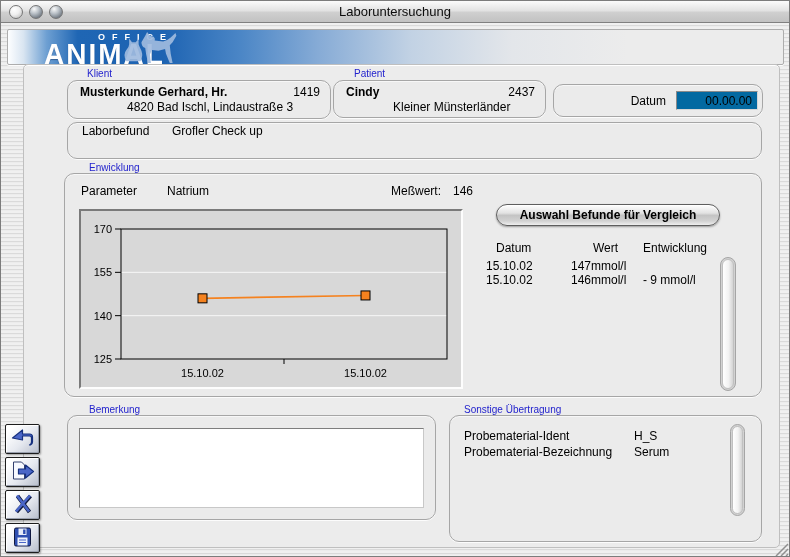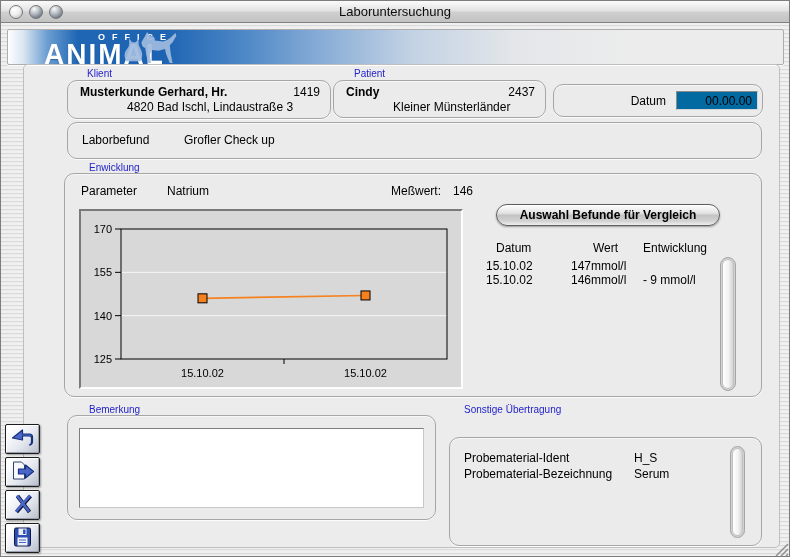--- a/index.html
+++ b/index.html
@@ -55,21 +55,21 @@
   .num{position:absolute;right:10px;top:4px;font-size:12px;}
   
   .datum-box{display:flex;align-items:center;justify-content:flex-end;gap:10px;padding-right:4px;}
   .datum-label{font-size:12px;}
   .sunken{
     width:82px;height:19px;background:#0369a1;font-size:12px;text-align:right;
     border:1px solid;border-color:#8a8a8a #d6d6d6 #d6d6d6 #8a8a8a;
     padding:0 5px 0 0;font-family:"Liberation Sans",sans-serif;
   }
   
-  .lb-row{display:flex;padding:10px 0 0 14px;font-size:12px;gap:12px;}
+  .lb-row{display:flex;padding:1px 0 0 14px;font-size:12px;}
   .lb-row .lbl{width:90px;}
   
   .ptext{position:absolute;font-size:12px;white-space:nowrap;}
   .chart-frame{
     position:absolute;left:78px;top:208px;width:384px;height:180px;
     background:#d8d8d8;border:2px solid;border-color:#7a7a7a #fdfdfd #fdfdfd #7a7a7a;
   }
   .aqua-btn{
     position:absolute;left:495px;top:203px;width:224px;height:22px;
     border-radius:11px;border:1px solid #5e5e5e;
@@ -212,21 +212,21 @@
     <div class="vscroll" style="left:719px;top:234px;width:16px;height:134px">
       <div class="vthumb"></div>
     </div>
 
     <div class="flabel" style="left:80px;top:381px">Bemerkung</div>
     <div class="gbox" style="left:66px;top:392px;width:369px;height:105px">
       <textarea class="remark-area" style=""></textarea>
     </div>
 
     <div class="flabel" style="left:455px;top:381px">Sonstige Übertragung</div>
-    <div class="gbox" style="left:448px;top:414px;width:313px;height:109px">
+    <div class="gbox" style="left:448px;top:392px;width:313px;height:127px">
       <div class="trows" id="transfer-rows">
           <div class="trow">
             <span>Probematerial-Ident</span>
             <span>H_S</span>
           </div>
           <div class="trow">
             <span>Probematerial-Bezeichnung</span>
             <span>Serum</span>
           </div>
         </div>

